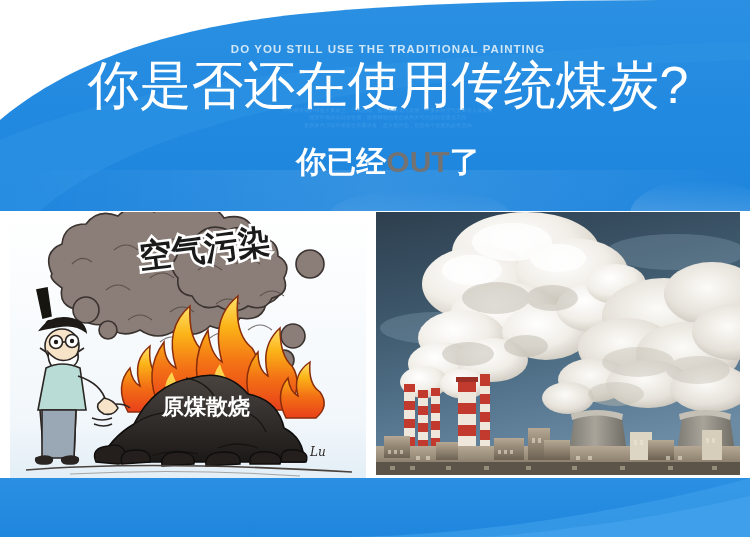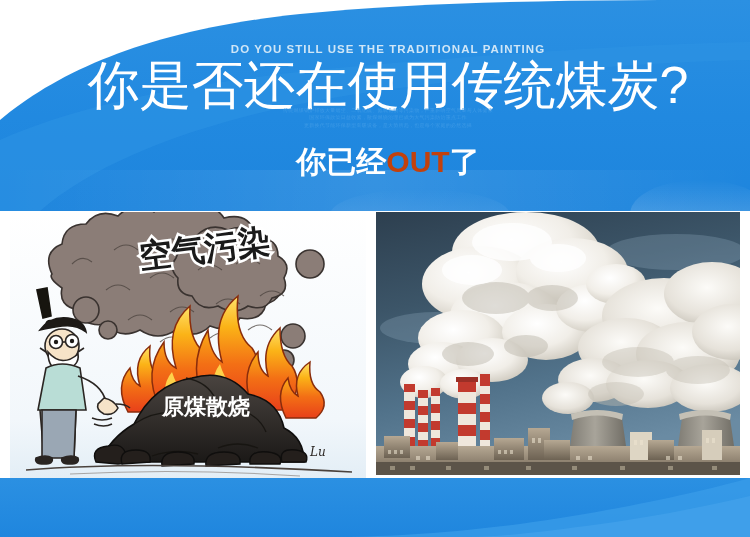--- a/index.html
+++ b/index.html
@@ -82,21 +82,21 @@
     left: 0; top: 142px;
     width: 750px;
     text-align: center;
     color: #ffffff;
     font-size: 30px;
     line-height: 40px;
     font-weight: bold;
     white-space: nowrap;
   }
   .subline .out {
-    color: #c2410c;
+    color: #737373;
   }
 
   
   .figure {
     position: absolute;
     overflow: hidden;
     background: #ffffff;
   }
   .fig-left  { left: 10px;  top: 212px; width: 356px; height: 266px; }
   .fig-right { left: 376px; top: 212px; width: 364px; height: 263px; }

